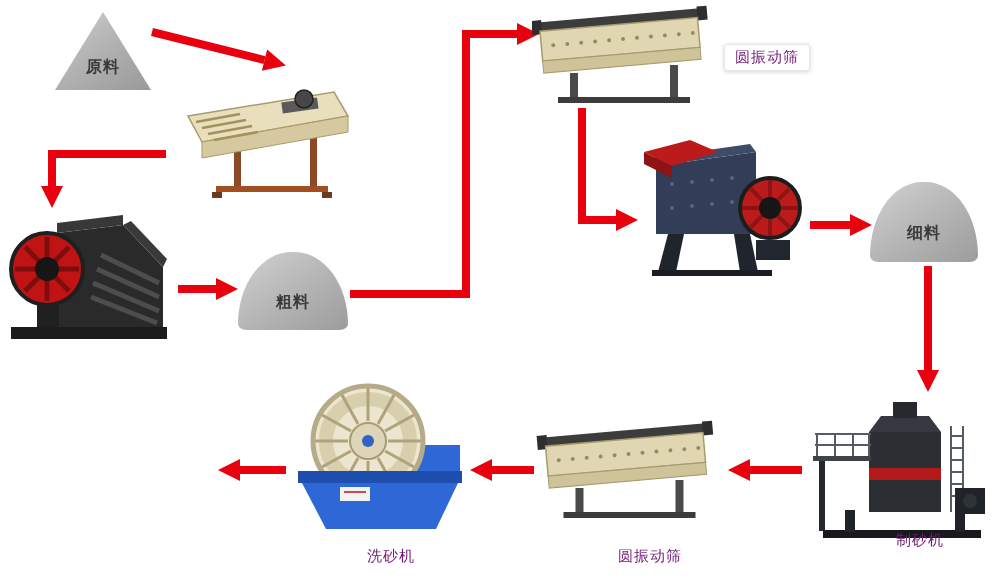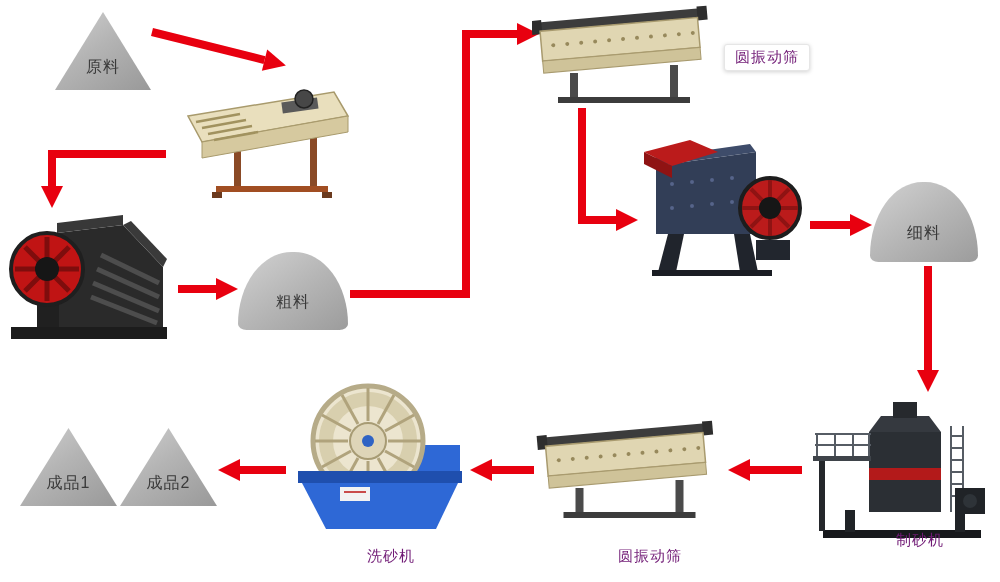--- a/index.html
+++ b/index.html
@@ -15,21 +15,21 @@
   .head-d::after{top:100%;left:50%;transform:translateX(-50%);
     border-left:11px solid transparent;border-right:11px solid transparent;border-top:22px solid var(--red);}
   
   .pile{position:absolute;}
   .pile .shape{position:absolute;left:0;top:0;right:0;bottom:0;}
   .tri .shape{background:linear-gradient(145deg,#d0d0d0 0%,#b4b4b4 45%,#999 100%);
     clip-path:polygon(50% 0%,100% 100%,0% 100%);}
   .mound .shape{background:linear-gradient(145deg,#d2d2d2 0%,#b6b6b6 50%,#9c9c9c 100%);
     border-radius:50% 50% 8% 8% / 95% 95% 8% 8%;}
   .pile .lbl{position:absolute;left:0;right:0;text-align:center;color:#3a3a3a;
-    font-size:16px;font-weight:400;letter-spacing:1px;}
+    font-size:16px;font-weight:700;letter-spacing:1px;}
   .tri .lbl{bottom:15%;}
   .mound .lbl{bottom:22%;}
   
   .cap{position:absolute;color:#701a75;font-size:15px;text-align:center;letter-spacing:1px;}
   .cap.boxed{background:#fff;border:1px solid #e6e6e6;border-radius:3px;
     box-shadow:0 1px 4px rgba(0,0,0,.18);padding:3px 10px;}
   
   .machine{position:absolute;}
   .machine svg{display:block;width:100%;height:100%;}
 </style>
@@ -70,29 +70,21 @@
   <div class="pile mound" style="left:870px;top:182px;width:108px;height:80px;">
     <div class="shape"></div>
     <div class="lbl">细料</div>
   </div>
 
   <div class="pile mound" style="left:238px;top:252px;width:110px;height:78px;">
     <div class="shape"></div>
     <div class="lbl">粗料</div>
   </div>
 
-  <div class="pile tri" style="left:20px;top:428px;width:97px;height:78px;">
-    <div class="shape"></div>
-    <div class="lbl">成品1</div>
-  </div>
-
-  <div class="pile tri" style="left:120px;top:428px;width:97px;height:78px;">
-    <div class="shape"></div>
-    <div class="lbl">成品2</div>
-  </div>
+
 
   <div class="machine" style="left:182px;top:82px;width:180px;height:118px;">
     <svg viewBox="0 0 180 118">
       <rect x="52" y="62" width="7" height="46" fill="#8a4a26"></rect>
       <rect x="128" y="46" width="7" height="62" fill="#8a4a26"></rect>
       <rect x="34" y="104" width="112" height="6" fill="#a14e22"></rect>
       <rect x="30" y="110" width="10" height="6" fill="#6b3a1e"></rect>
       <rect x="140" y="110" width="10" height="6" fill="#6b3a1e"></rect>
       <polygon points="6,34 152,10 166,34 20,60" fill="#e9dfbd" stroke="#a89a6c" stroke-width="1.5"></polygon>
       <polygon points="20,60 166,34 166,50 20,76" fill="#d6c99f" stroke="#a89a6c" stroke-width="1"></polygon>

